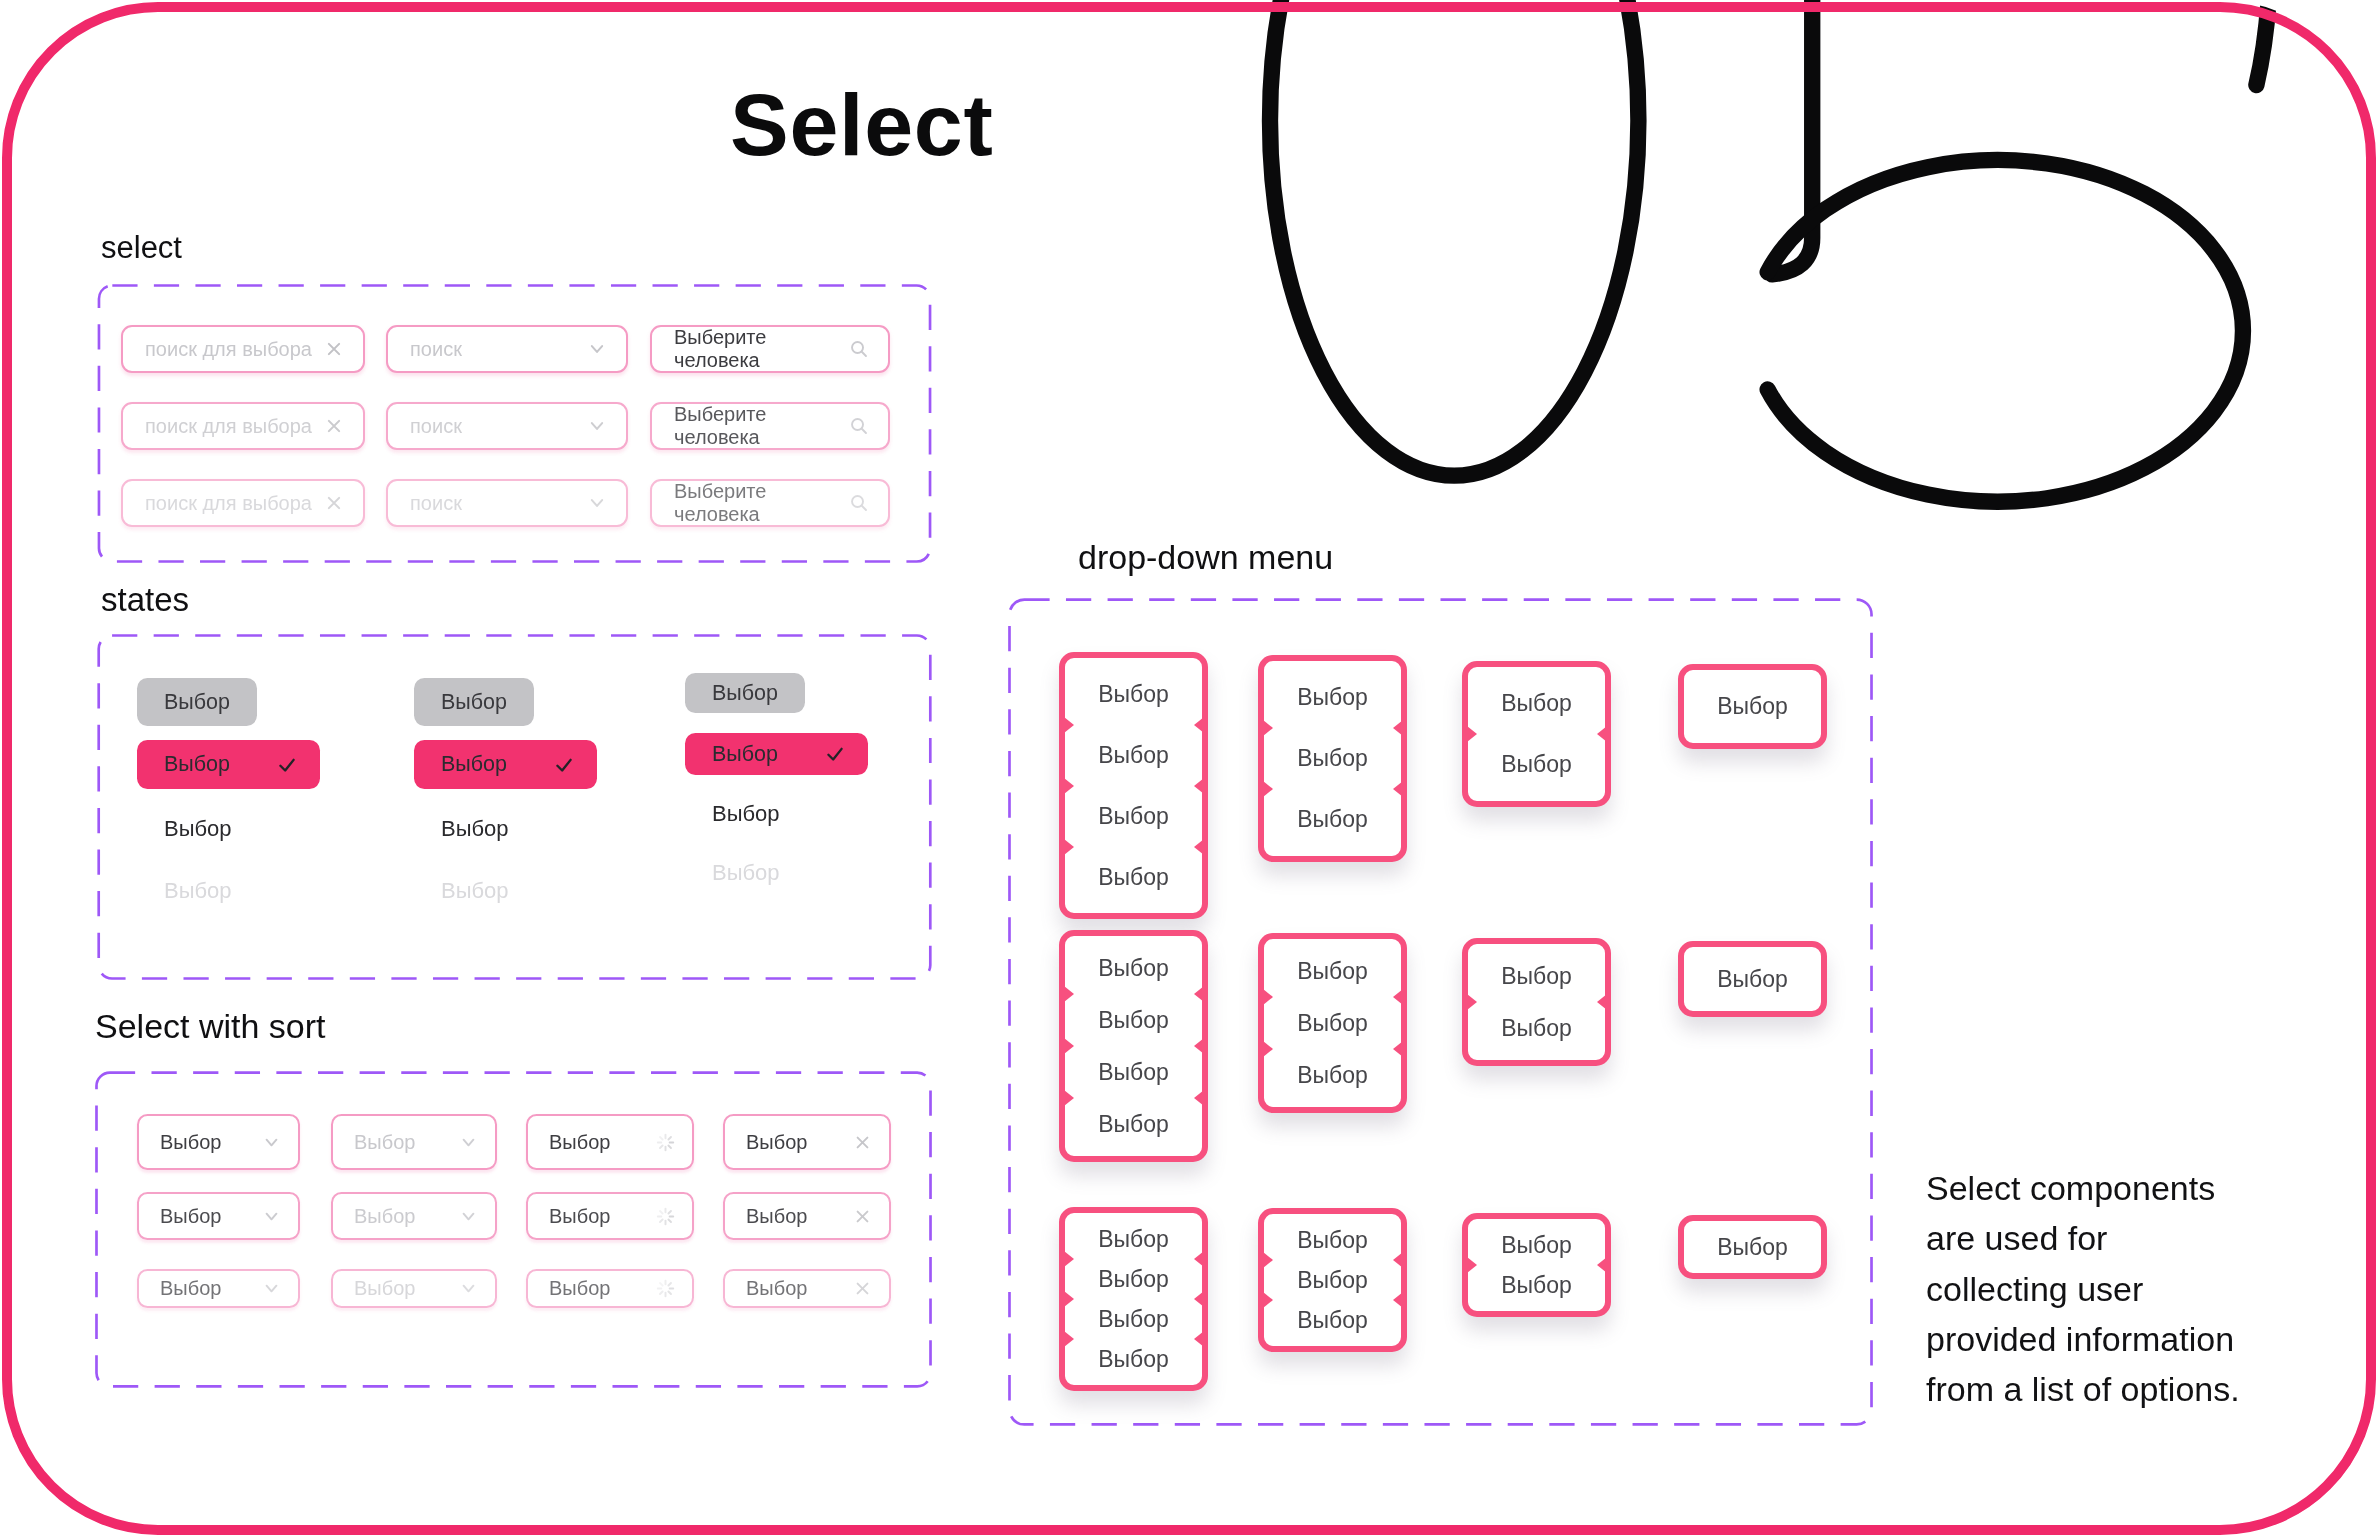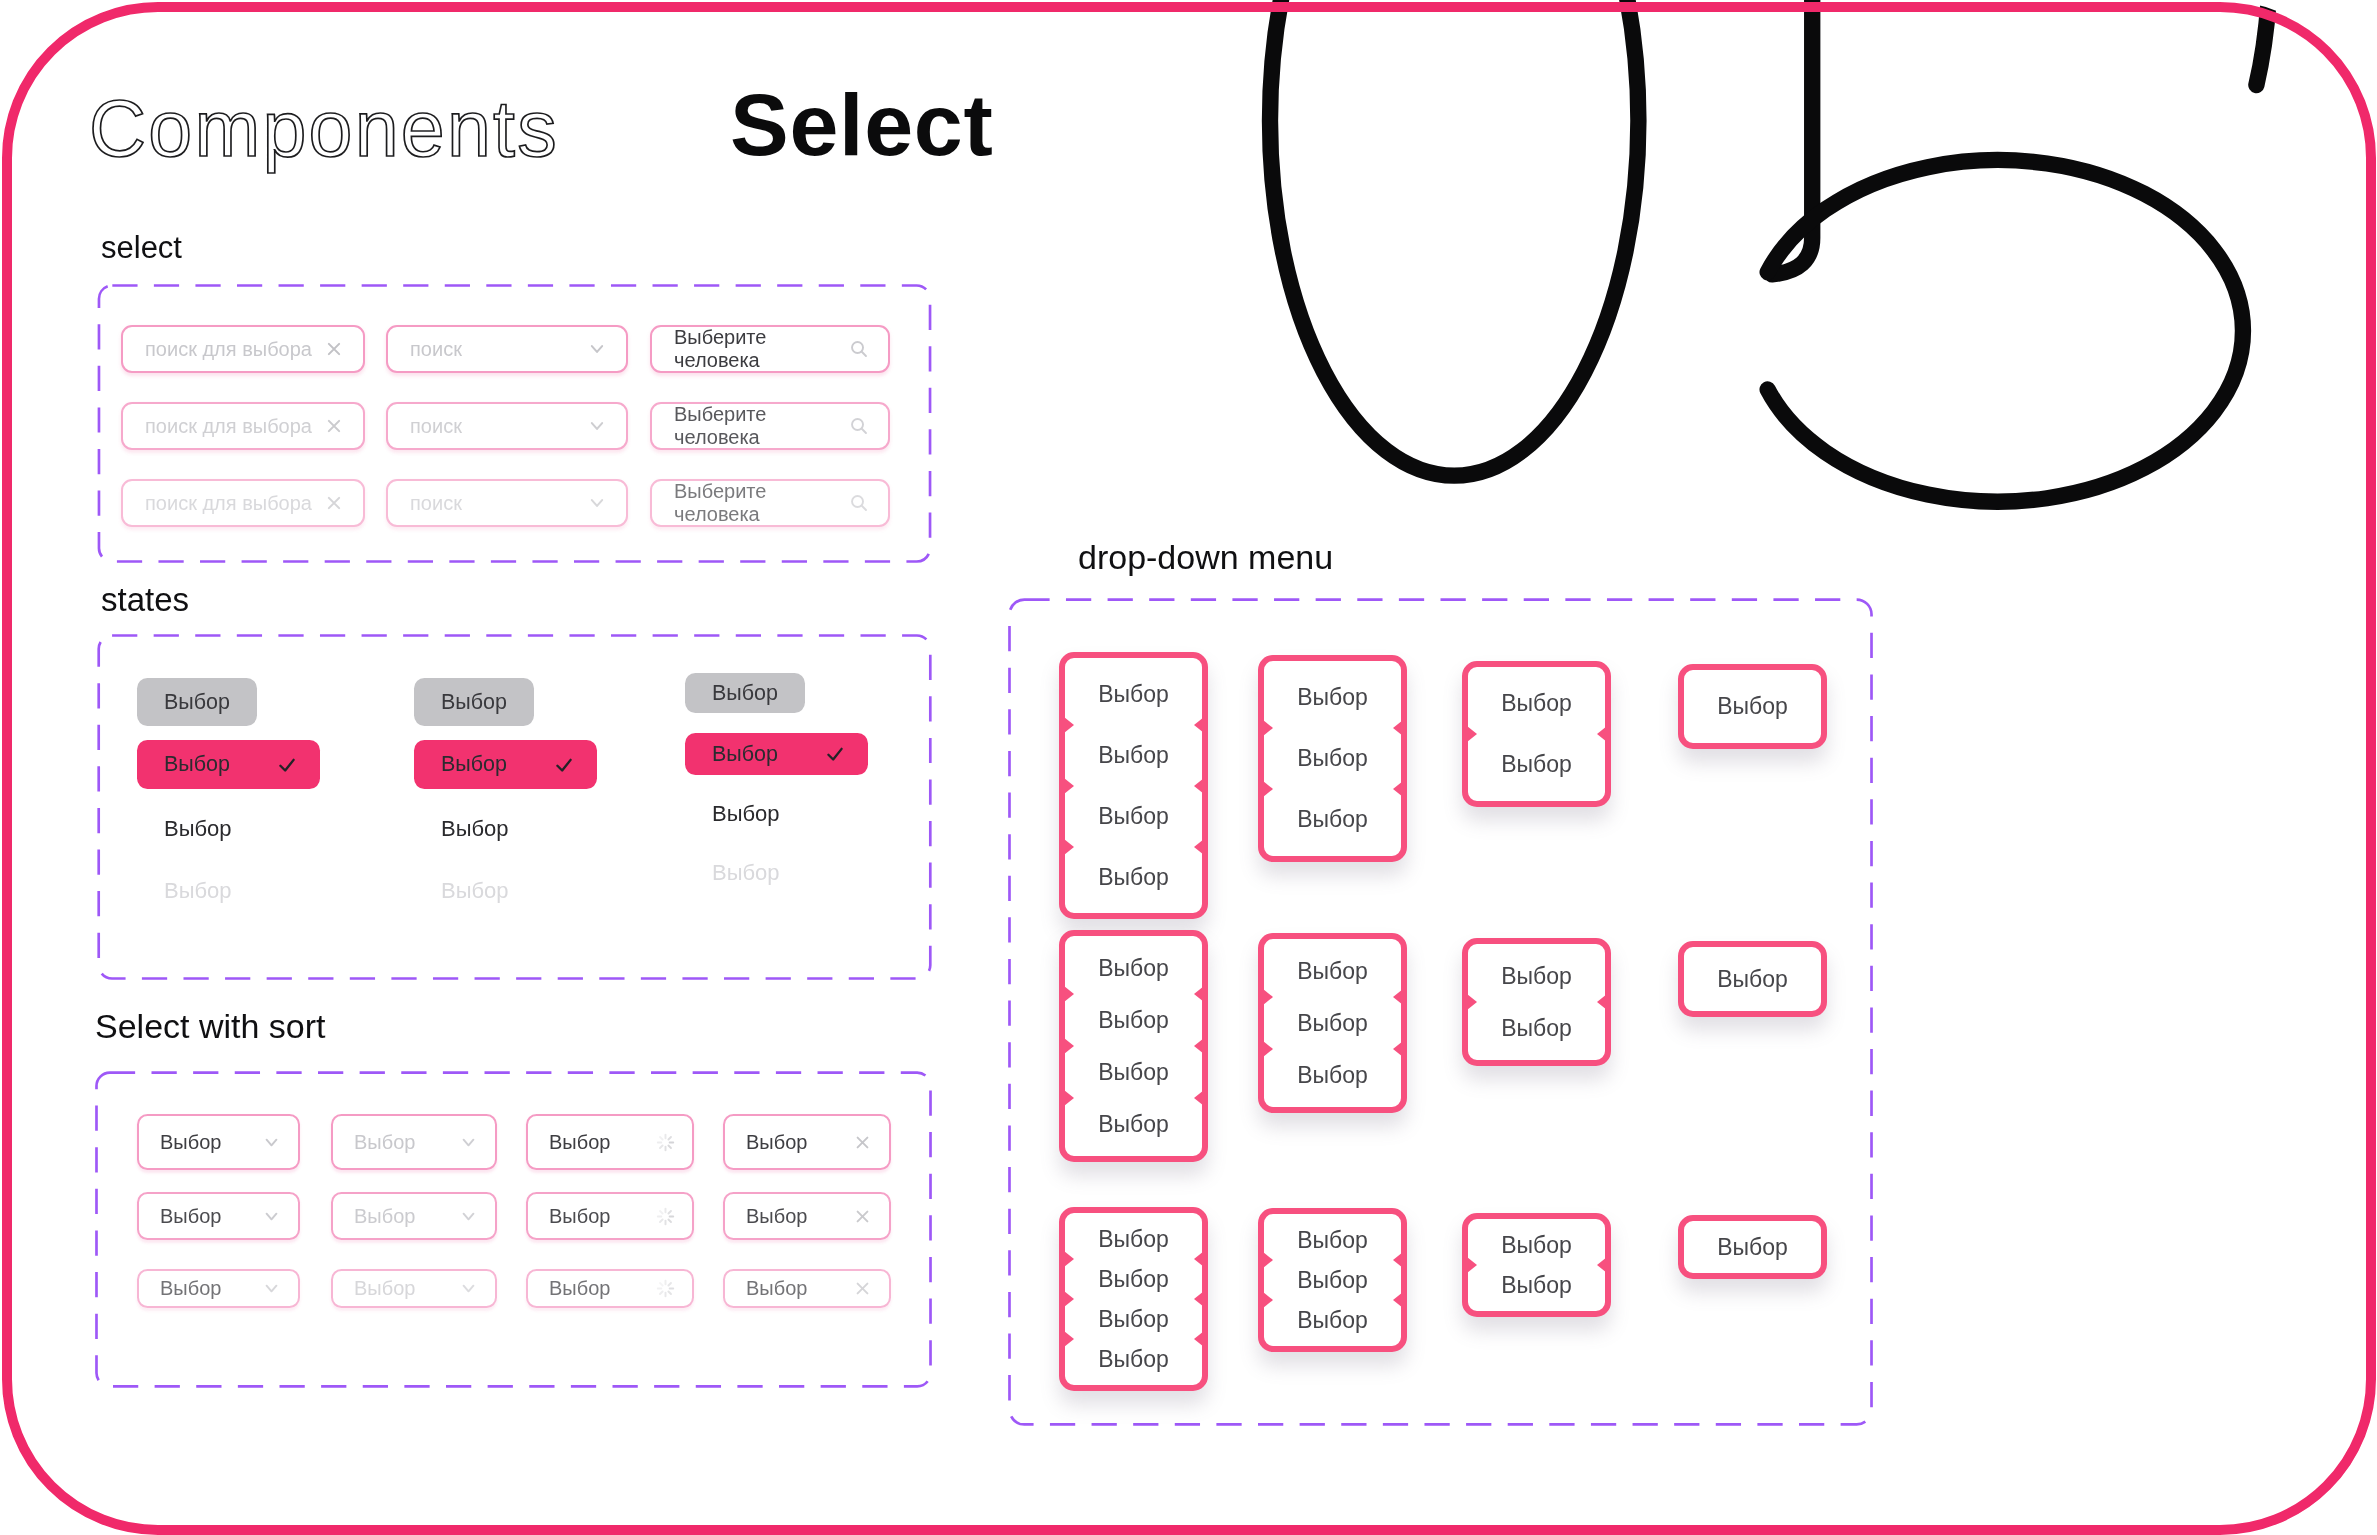--- a/index.html
+++ b/index.html
@@ -60,21 +60,20 @@
 
 <div class="page" id="page" style="--frame-pink: #f0296a; --menuB: #f7507f; --fieldB: #f59bc4; --purple: #9e58f7; --sel: #f2326f; --grayfill: #c3c3c6; --ph: #c8c8cc; --dis: #d9d9dc;">
 
   <svg class="digits" width="1129" height="580" viewBox="0 0 1520 780">
     <ellipse cx="318" cy="162" rx="248" ry="478"></ellipse>
     <path d="M 800 -30 L 800 320 Q 800 364 746 369"></path>
     <path d="M 740 366 A 330 230 0 1 1 740 524"></path>
     <path d="M 1416 -20 C 1413 30 1407 76 1398 114"></path>
   </svg>
 
-  <div class="brand">Components</div>
   <div class="title">Select</div>
 
   <div class="sec-label" id="lbl-select">select</div>
   <svg class="dashbox" style="left:97px;top:284px" width="835" height="279" viewBox="0 0 1124 376">
     <rect x="2" y="2" width="1120" height="372" rx="18" stroke-dasharray="34 22"></rect>
   </svg>
 
   <div class="sec-label" id="lbl-states">states</div>
   <svg class="dashbox" style="left:97px;top:634px" width="835" height="346" viewBox="0 0 1124 466">
     <rect x="2" y="2" width="1120" height="462" rx="18" stroke-dasharray="34 22"></rect>
@@ -83,20 +82,25 @@
   <div class="sec-label" id="lbl-search">Select with sort</div>
   <svg class="dashbox" style="left:95px;top:1071px" width="837" height="317" viewBox="0 0 1126 426">
     <rect x="2" y="2" width="1122" height="422" rx="18" stroke-dasharray="34 22"></rect>
   </svg>
 
   <div class="sec-label" id="lbl-dropdown">drop-down menu</div>
   <svg class="dashbox" style="left:1008px;top:598px" width="865" height="828" viewBox="0 0 1164 1114">
     <rect x="2" y="2" width="1160" height="1110" rx="20" stroke-dasharray="34 22"></rect>
   </svg>
 
+  <div class="description" id="description">Select components
+are used for
+collecting user
+provided information
+from a list of options.</div>
 
   <div class="frame"></div>
 <div class="sel-input" style="left: 121px; top: 325px; width: 244px; opacity: 1;">
       <span class="ph">поиск для выбора</span>
       <span class="icon">
         <svg viewBox="0 0 30 30" width="22" height="22">
           <path d="M8 8 L22 22 M22 8 L8 22" stroke="#c2c2c6" stroke-width="2.8" stroke-linecap="round" fill="none"></path>
         </svg>
       </span>
     </div>

